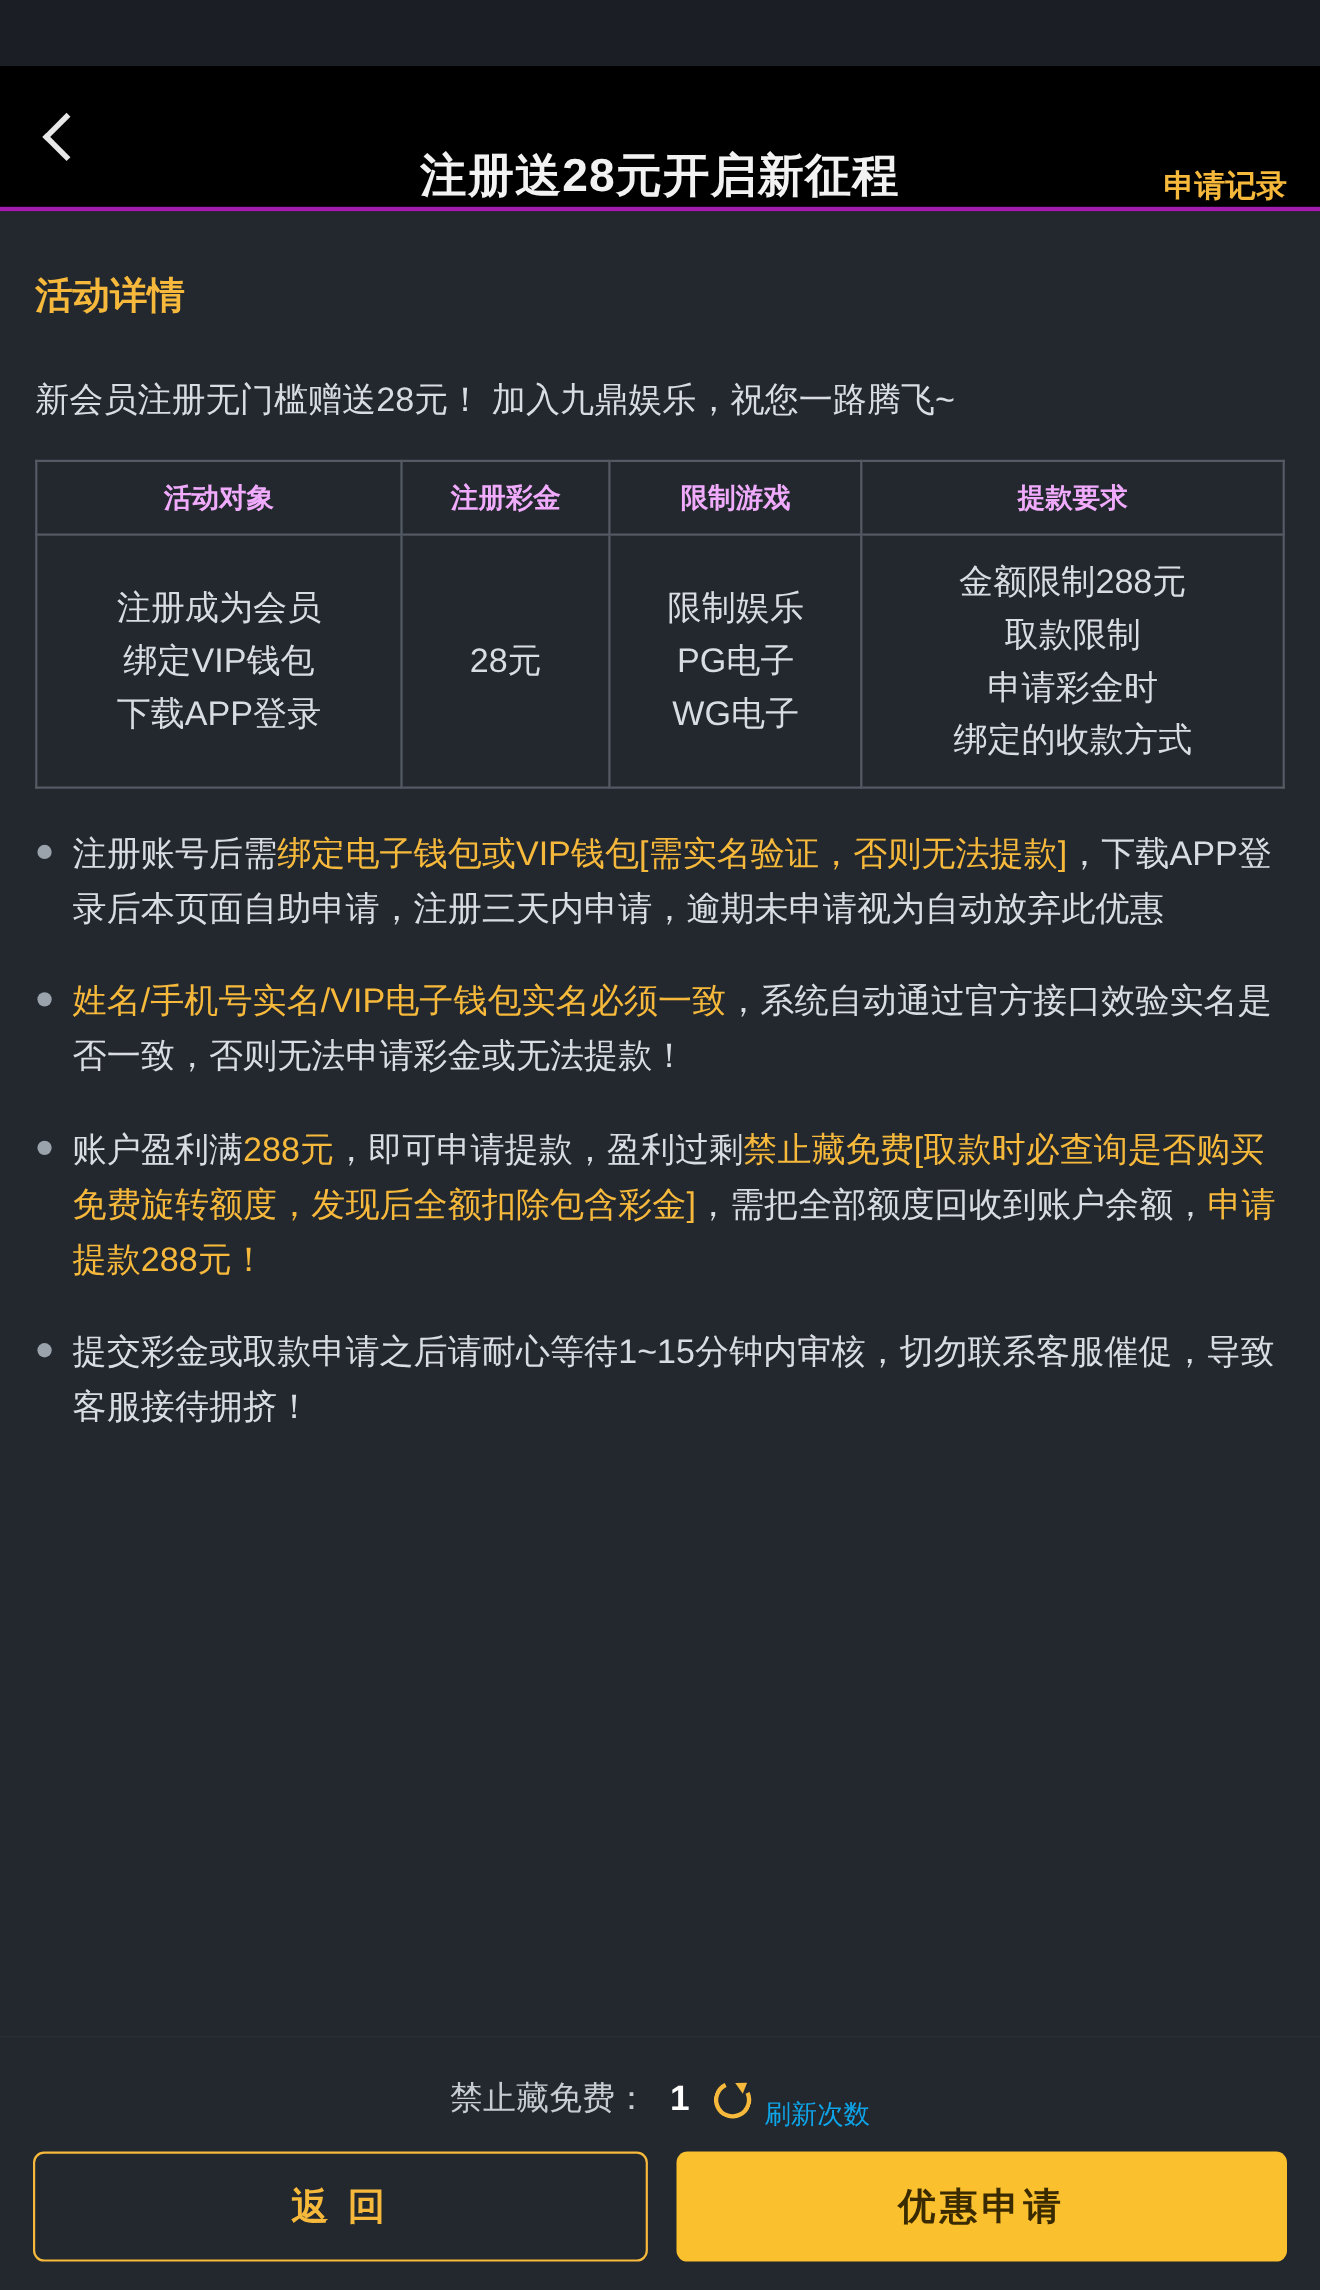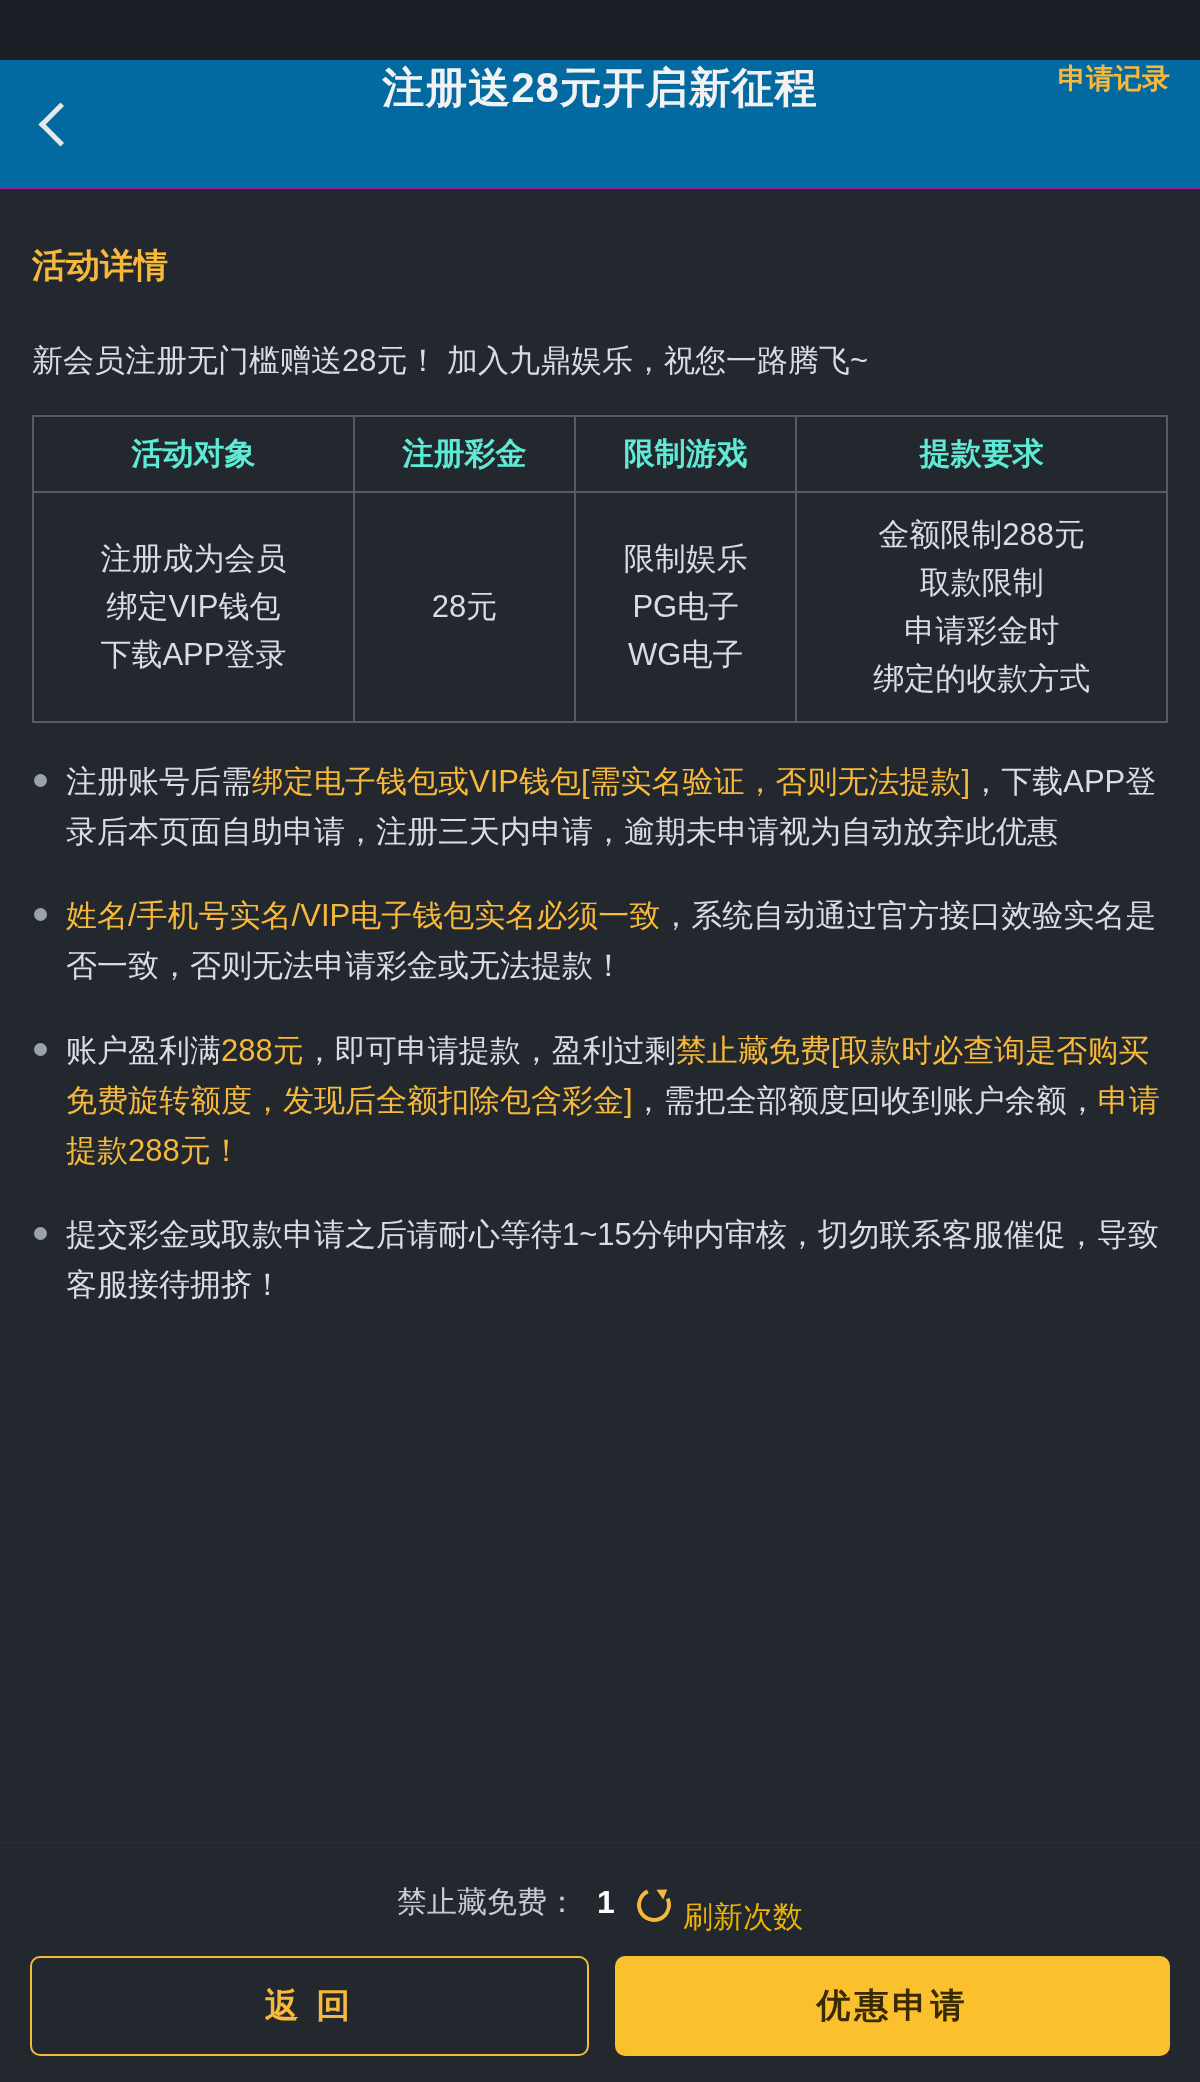--- a/index.html
+++ b/index.html
@@ -24,25 +24,25 @@
 
   
   .statusbar {
     height: 60px;
     background: #1b1f25;
     flex: 0 0 auto;
   }
   .header {
     flex: 0 0 auto;
     height: 128px;
-    background: #0369a1;
-    display: flex;
-    align-items: flex-start;
-    position: relative;
-    border-bottom: 1px solid #a21caf;
+    background: #000000;
+    display: flex;
+    align-items: flex-end;
+    position: relative;
+    border-bottom: 4px solid #a21caf;
   }
   .back-btn {
     width: 110px;
     height: 100%;
     display: flex;
     align-items: center;
     justify-content: center;
     cursor: pointer;
   }
   .chev {
@@ -97,22 +97,22 @@
 
   
   table.detail {
     width: 100%;
     border-collapse: collapse;
     border: 2px solid #545b64;
     margin-bottom: 10px;
   }
   table.detail th {
     border: 2px solid #545b64;
-    color: #5eead4;
-    font-size: 31px;
+    color: #f0abfc;
+    font-size: 25px;
     font-weight: 600;
     padding: 16px 6px;
     text-align: center;
   }
   table.detail td {
     border: 2px solid #545b64;
     color: #d8dde3;
     font-size: 31px;
     padding: 18px 6px;
     text-align: center;
@@ -186,22 +186,22 @@
     content: "";
     position: absolute;
     right: 1px; top: 0px;
     width: 0; height: 0;
     border-left: 9px solid #f6b93b;
     border-top: 6px solid transparent;
     border-bottom: 6px solid transparent;
     transform: rotate(-35deg);
   }
   .refresh-label {
-    color: #eab308;
-    font-size: 30px;
+    color: #0ea5e9;
+    font-size: 24px;
     cursor: pointer;
     margin-top: 30px;
   }
   .btn-row {
     display: flex;
     gap: 26px;
   }
   .btn {
     flex: 1 1 0;
     height: 100px;

